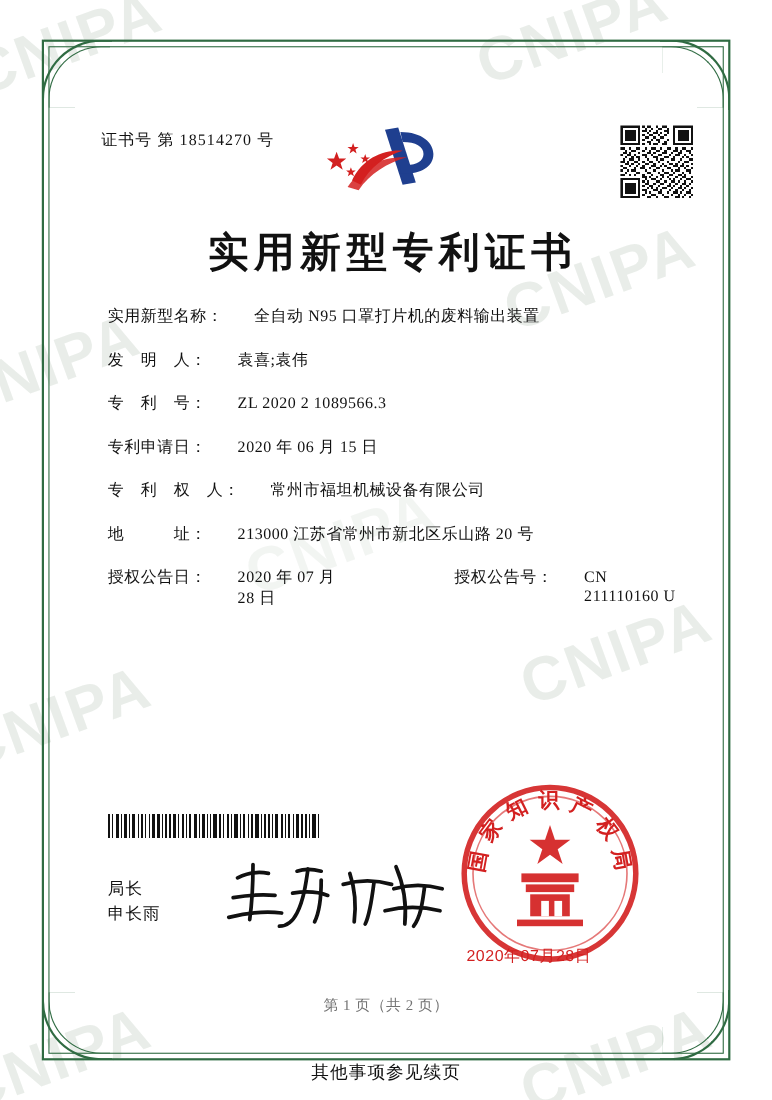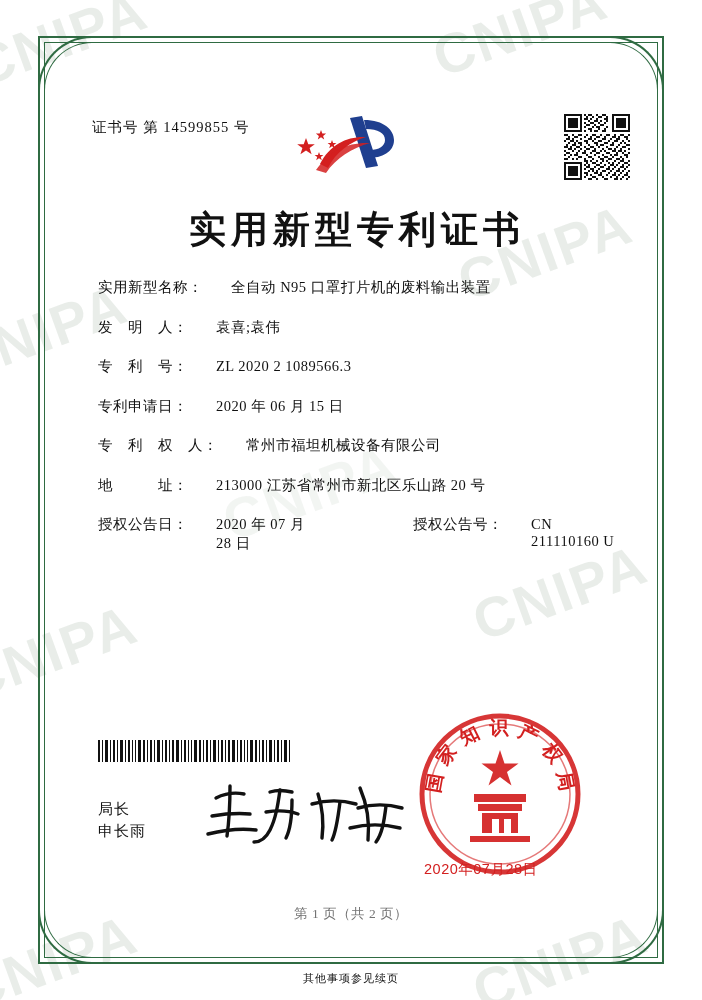--- a/index.html
+++ b/index.html
@@ -228,21 +228,21 @@
     color: #737373;
     letter-spacing: 0.5px;
   }
 
   .footnote {
     position: absolute;
     left: 0;
     right: 0;
     bottom: 14px;
     text-align: center;
-    font-size: 11px;
+    font-size: 16px;
     letter-spacing: 1px;
     color: #111;
     z-index: 2;
   }
 </style>
 </head>
 <body>
 
 <div class="watermark-layer">
   <span class="wm" style="left:-30px; top:6px; font-size:56px; transform:rotate(-20deg);">CNIPA</span>
@@ -264,21 +264,21 @@
   <div class="corner tr"></div>
   <div class="corner bl"></div>
   <div class="corner br"></div>
   <div class="corner2 tl"></div>
   <div class="corner2 tr"></div>
   <div class="corner2 bl"></div>
   <div class="corner2 br"></div>
 
   <div class="content">
 
-    <div class="cert-no">证书号 第 14599855 号</div>
+    <div class="cert-no">证书号 第 18514270 号</div>
 
     <div class="qr">
       <svg viewBox="0 0 33 33" width="66" height="66" shape-rendering="crispEdges">
         <rect width="33" height="33" fill="#ffffff"></rect>
         <g fill="#111111">
           <rect x="0" y="0" width="9" height="9"></rect>
             <rect x="1" y="1" width="7" height="7" fill="#fff"></rect>
             <rect x="2" y="2" width="5" height="5"></rect>
           <rect x="24" y="0" width="9" height="9"></rect>
             <rect x="25" y="1" width="7" height="7" fill="#fff"></rect>

